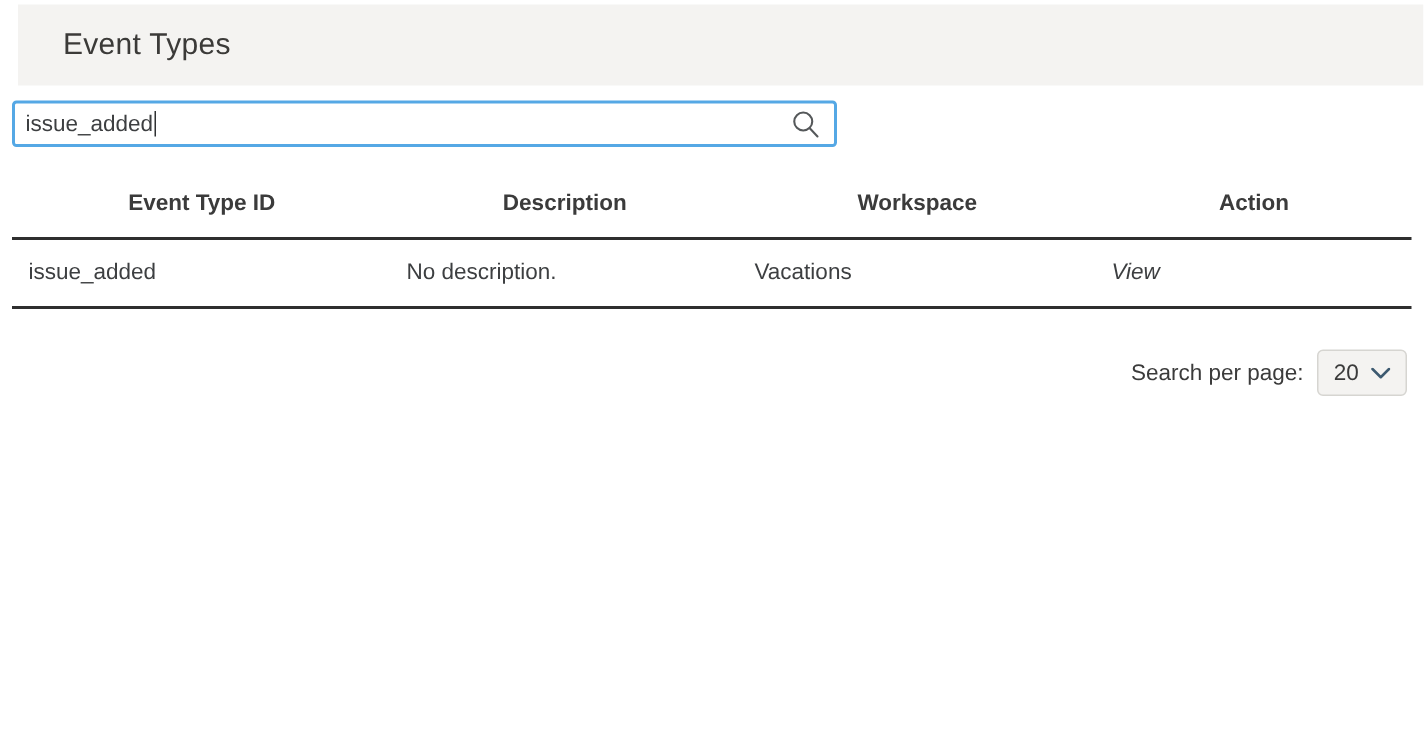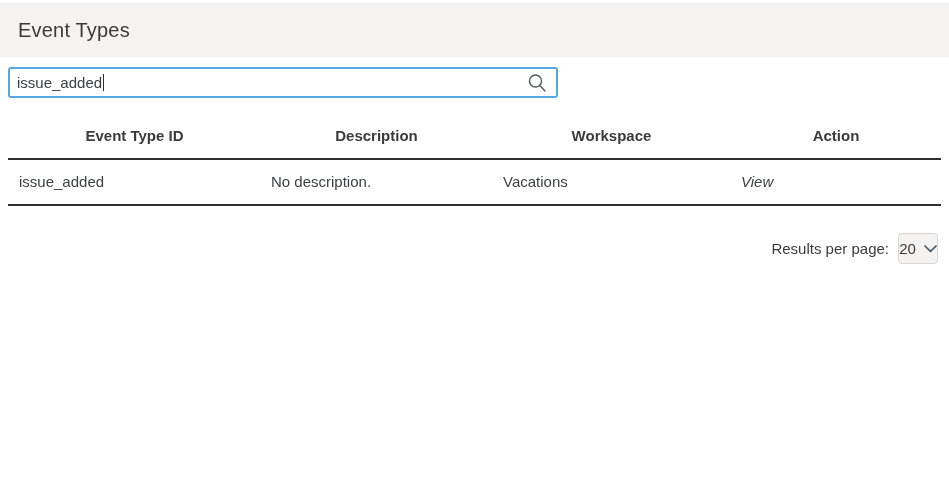--- a/index.html
+++ b/index.html
@@ -5,21 +5,22 @@
   * { margin: 0; padding: 0; box-sizing: border-box; }
   html, body { width: 949px; height: 496px; background: #ffffff; overflow: hidden; }
   body { font-family: "Liberation Sans", "DejaVu Sans", sans-serif; }
 
   .header-band {
     margin-top: 3px;
     height: 54px;
     background: #f4f3f1;
     display: flex;
     align-items: center;
-    padding-left: 18px;
+    padding-left: 30px;
+    margin-left: 12px;
   }
   .page-title {
     font-size: 20px;
     color: #3b3a38;
     font-weight: 400;
     letter-spacing: 0.2px;
   }
 
   .content { padding: 0 8px; }
 
@@ -123,21 +124,21 @@
     position: absolute;
     right: 3px;
     top: 0;
     height: 31px;
     display: flex;
     align-items: center;
     gap: 9px;
   }
   .results-label { font-size: 15px; color: #3b3b3b; }
   .results-select {
-    width: 40px;
+    width: 60px;
     height: 31px;
     background: #f4f3f1;
     border: 1px solid #d6d5d1;
     border-radius: 4px;
     display: flex;
     align-items: center;
     justify-content: center;
     gap: 8px;
     cursor: pointer;
   }
@@ -187,21 +188,21 @@
         <td>No description.</td>
         <td>Vacations</td>
         <td><span class="action-link">View</span></td>
       </tr>
     </tbody>
   </table>
 
   <div class="footer-row">
 
     <div class="results-wrap">
-      <span class="results-label">Results per page:</span>
+      <span class="results-label">Search per page:</span>
       <div class="results-select">
         <span class="results-value">20</span>
         <svg class="select-chevron" viewBox="0 0 13 8">
           <polyline points="1,1 6.5,6.5 12,1" fill="none" stroke="#3d5a70" stroke-width="1.7" stroke-linecap="round" stroke-linejoin="round"></polyline>
         </svg>
       </div>
     </div>
   </div>
 
 </div>

